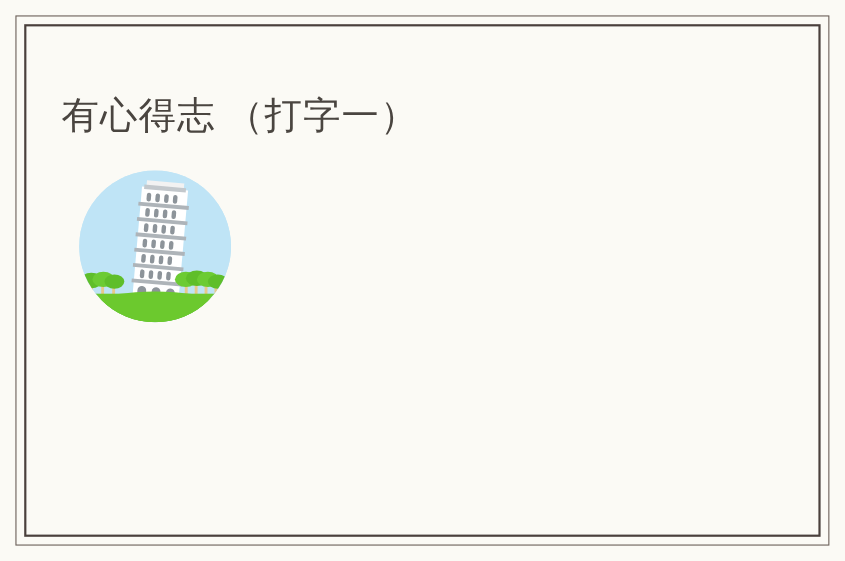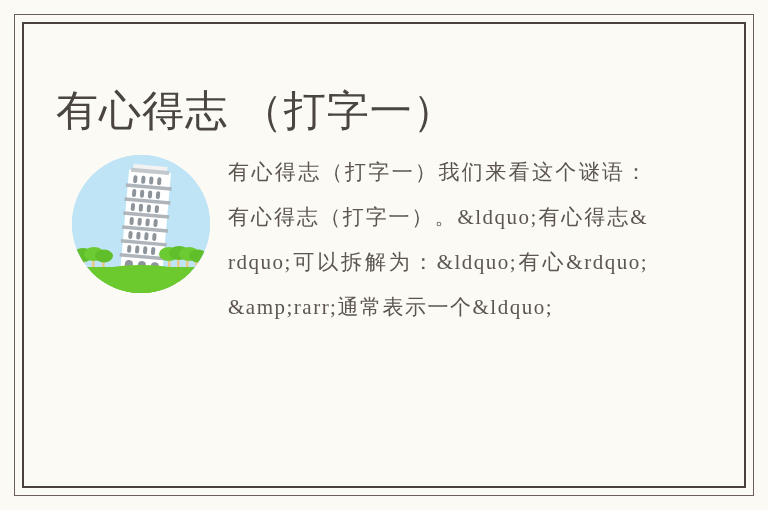--- a/index.html
+++ b/index.html
@@ -42,25 +42,25 @@
     border: 2px solid #4a403c;
     box-sizing: border-box;
     pointer-events: none;
   }
 
   
   .title {
     position: absolute;
     left: 56px;
     top: 60px;
-    font-size: 42px;
+    font-size: 34px;
     line-height: 46px;
     letter-spacing: 1px;
     color: #4a4540;
-    font-family: Liberation Sans, sans-serif;
+    font-family: Liberation Serif, serif;
     font-weight: 400;
     white-space: nowrap;
   }
 
   
   .content {
     position: absolute;
     left: 56px;
     top: 150px;
     right: 56px;
@@ -179,16 +179,15 @@
           <ellipse cx="117" cy="99" rx="10" ry="7" fill="#6ccb33"></ellipse>
           <ellipse cx="126" cy="101" rx="9" ry="6.5" fill="#5fbe2a"></ellipse>
         </g>
 
         <ellipse cx="69" cy="150" rx="92" ry="40" fill="#6cc92e"></ellipse>
         <rect x="0" y="112" width="138" height="26" fill="#6cc92e"></rect>
         <ellipse cx="69" cy="150" rx="86" ry="38" fill="#6cc92e"></ellipse>
       </svg>
     </div>
 
-    <div class="body-text">有心得志（打字一）我们来看这个谜语：有心得志（打字一）。&amp;ldquo;有心得志&amp;rdquo;可以拆解为：&amp;ldquo;有心&amp;rdquo; &amp;amp;rarr;通常表示一个&amp;ldquo;</div>
 
   </div>
 </div>
 
 </body></html>

